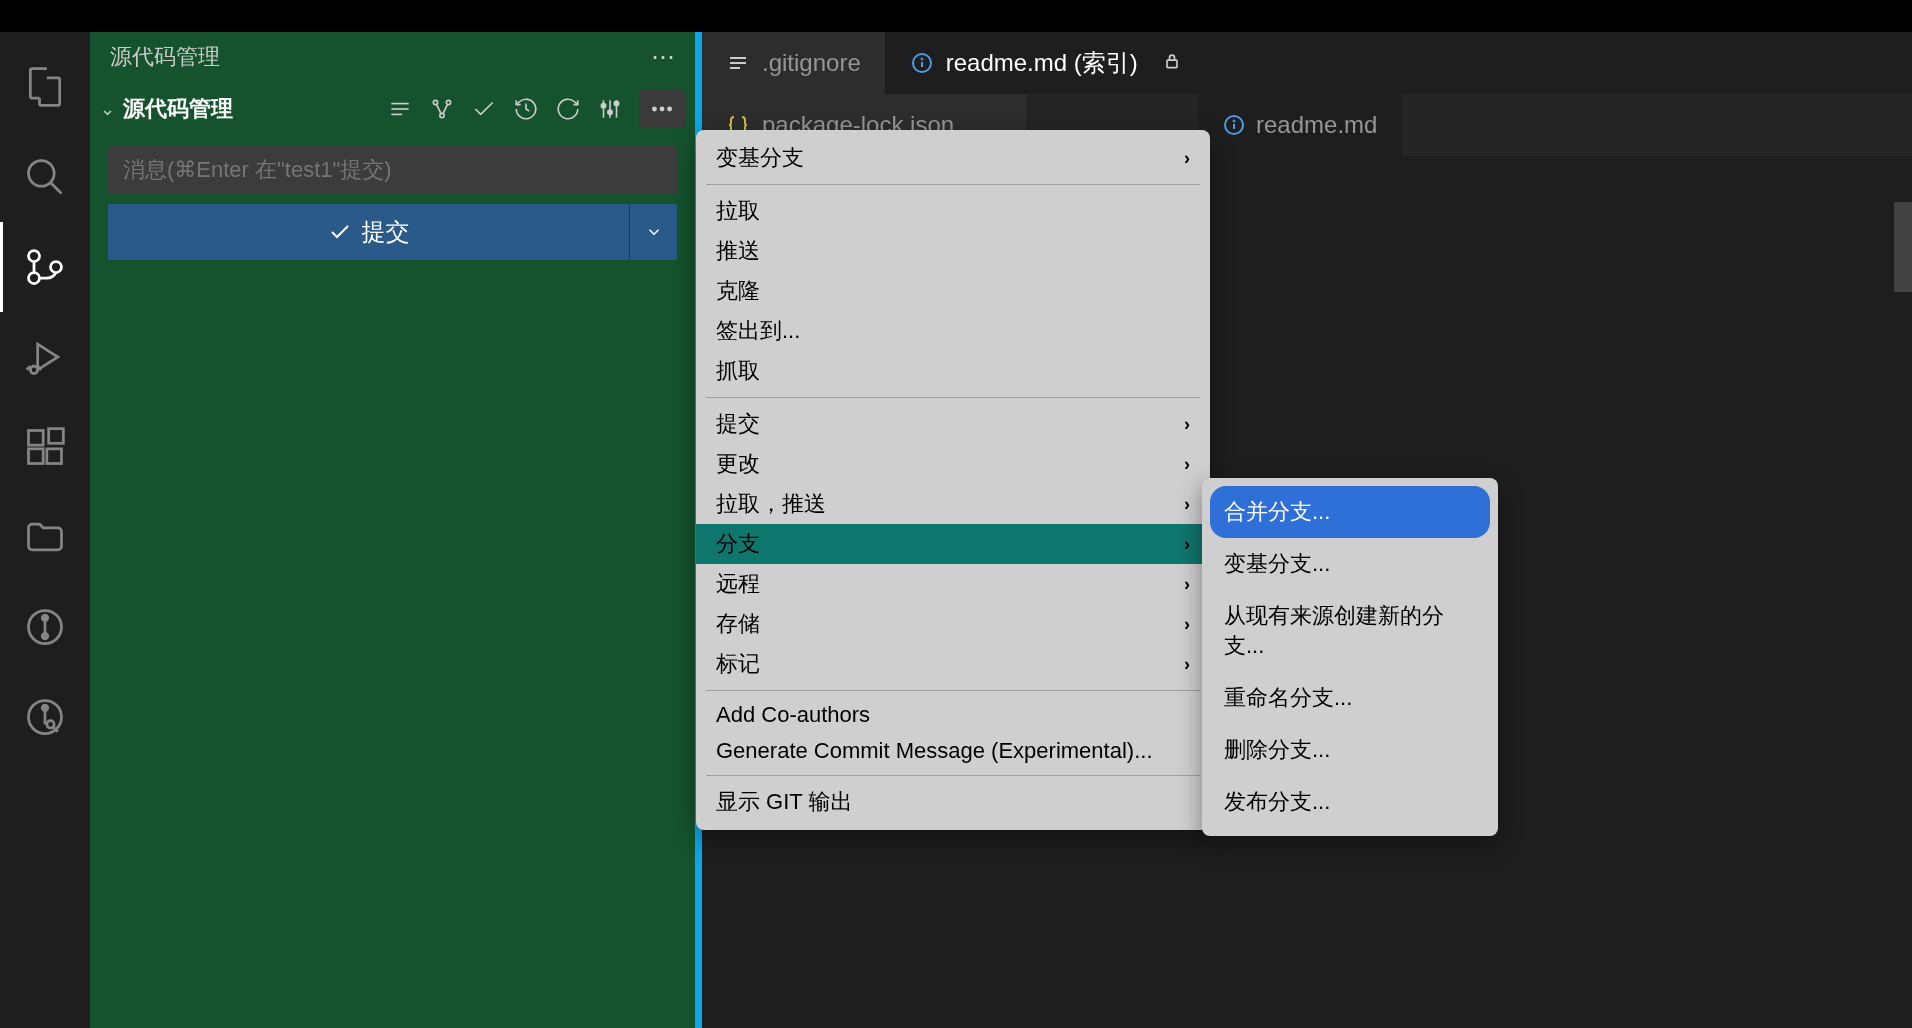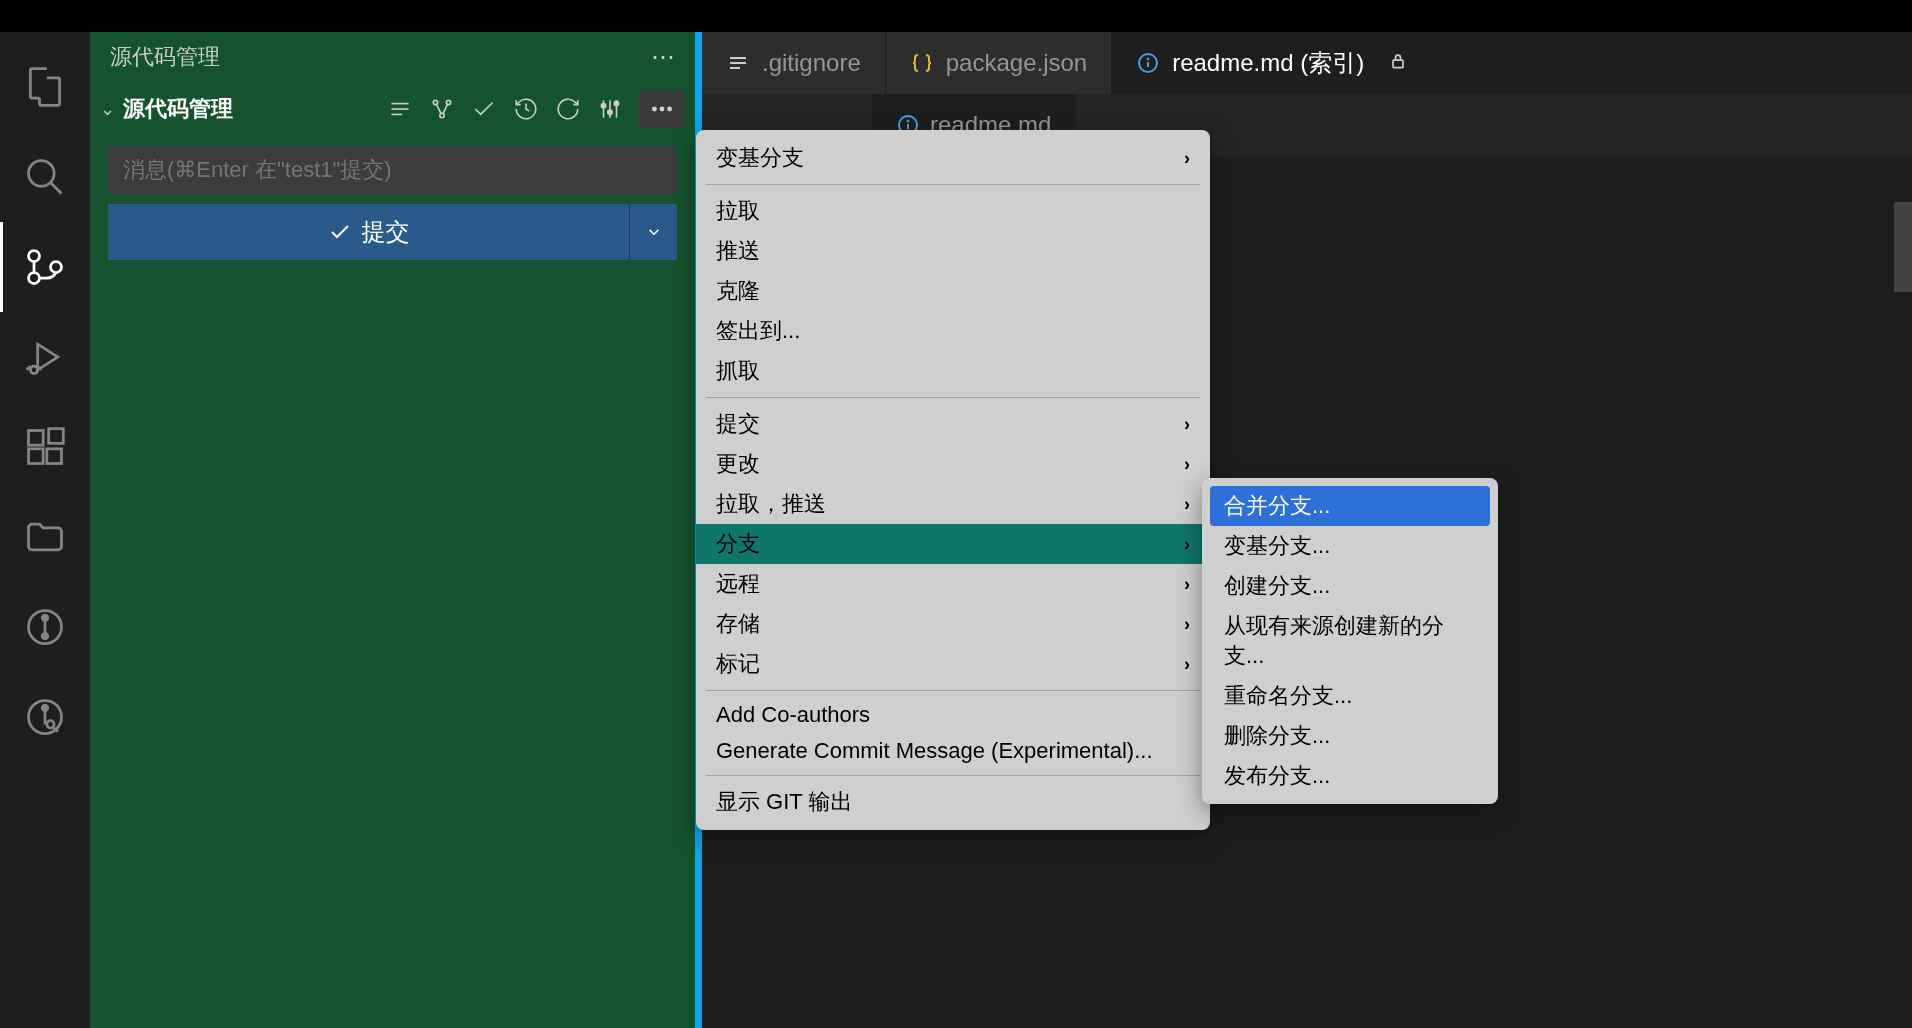--- a/index.html
+++ b/index.html
@@ -246,23 +246,23 @@
   top: 478px;
   width: 296px;
   background: #cfcfcf;
   border-radius: 8px;
   box-shadow: 0 8px 24px rgba(0,0,0,0.4);
   padding: 8px;
   color: #000;
   font-size: 22px;
 }
 .submenu-item {
-  padding: 5px 14px;
-  cursor: pointer;
-  border-radius: 4px;
+  padding: 11px 14px;
+  cursor: pointer;
+  border-radius: 16px;
 }
 .submenu-item.selected {
   background: #2f6fd8;
   color: #fff;
 }
 .lock-icon {
   margin-left: 12px;
 }
 .editor-scrollbar {
   position: absolute;
@@ -423,46 +423,46 @@
       <div class="tab">
         <span class="tab-icon">
           <svg viewBox="0 0 24 24" stroke="#ccc" fill="none" stroke-width="2">
               <line x1="4" y1="7" x2="20" y2="7"></line>
               <line x1="4" y1="12" x2="20" y2="12"></line>
               <line x1="4" y1="17" x2="14" y2="17"></line>
             </svg>
         </span>
         <span>.gitignore</span>
       </div>
-      <div class="tab">
-        <span class="tab-icon">
-          <svg viewBox="0 0 24 24" stroke="#d8b73e" fill="none" stroke-width="2">
-              <path d="M8 4c-2 0-3 1-3 3v3c0 1-1 2-2 2 1 0 2 1 2 2v3c0 2 1 3 3 3M16 4c2 0 3 1 3 3v3c0 1 1 2 2 2-1 0-2 1-2 2v3c0 2-1 3-3 3"></path>
-            </svg>
-        </span>
-        <span>package.json</span>
-      </div>
       <div class="tab active" style="flex:1;">
         <span class="tab-icon">
           <svg viewBox="0 0 24 24" stroke="#4a9de8" fill="none" stroke-width="2">
               <circle cx="12" cy="12" r="9"></circle>
               <line x1="12" y1="11" x2="12" y2="16"></line>
               <circle cx="12" cy="8" r="0.5" fill="#4a9de8"></circle>
             </svg>
         </span>
         <span>readme.md (索引)</span>
         <span class="lock-icon">
           <svg width="20" height="20" viewBox="0 0 24 24" stroke="#ccc" fill="none" stroke-width="2">
               <rect x="6" y="11" width="12" height="9" rx="1"></rect>
               <path d="M9 11V8a3 3 0 0 1 6 0v3"></path>
             </svg>
         </span>
       </div>
     </div>
     <div class="tab-bar2">
+      <div class="tab" style="min-width:326px;">
+        <span class="tab-icon">
+          <svg viewBox="0 0 24 24" stroke="#d8b73e" fill="none" stroke-width="2">
+              <path d="M8 4c-2 0-3 1-3 3v3c0 1-1 2-2 2 1 0 2 1 2 2v3c0 2 1 3 3 3M16 4c2 0 3 1 3 3v3c0 1 1 2 2 2-1 0-2 1-2 2v3c0 2-1 3-3 3"></path>
+            </svg>
+        </span>
+        <span>package-lock.json</span>
+      </div>
       <div class="tab" style="margin-left:170px; background:#1e1e1e;gap:10px;">
         <span class="tab-icon">
           <svg viewBox="0 0 24 24" stroke="#4a9de8" fill="none" stroke-width="2">
               <circle cx="12" cy="12" r="9"></circle>
               <line x1="12" y1="11" x2="12" y2="16"></line>
               <circle cx="12" cy="8" r="0.5" fill="#4a9de8"></circle>
             </svg>
         </span>
         <span>readme.md</span>
       </div>
@@ -530,18 +530,17 @@
     </div>
   <div class="menu-separator"></div>
   <div class="menu-item">
       <span>显示 GIT 输出</span>
     </div>
 </div>
 
 <div class="submenu">
   <div class="submenu-item selected">合并分支...</div>
   <div class="submenu-item">变基分支...</div>
-  <div class="submenu-item">创建分支...</div>
   <div class="submenu-item">从现有来源创建新的分支...</div>
   <div class="submenu-item">重命名分支...</div>
   <div class="submenu-item">删除分支...</div>
   <div class="submenu-item">发布分支...</div>
 </div>
 
 </body></html>

